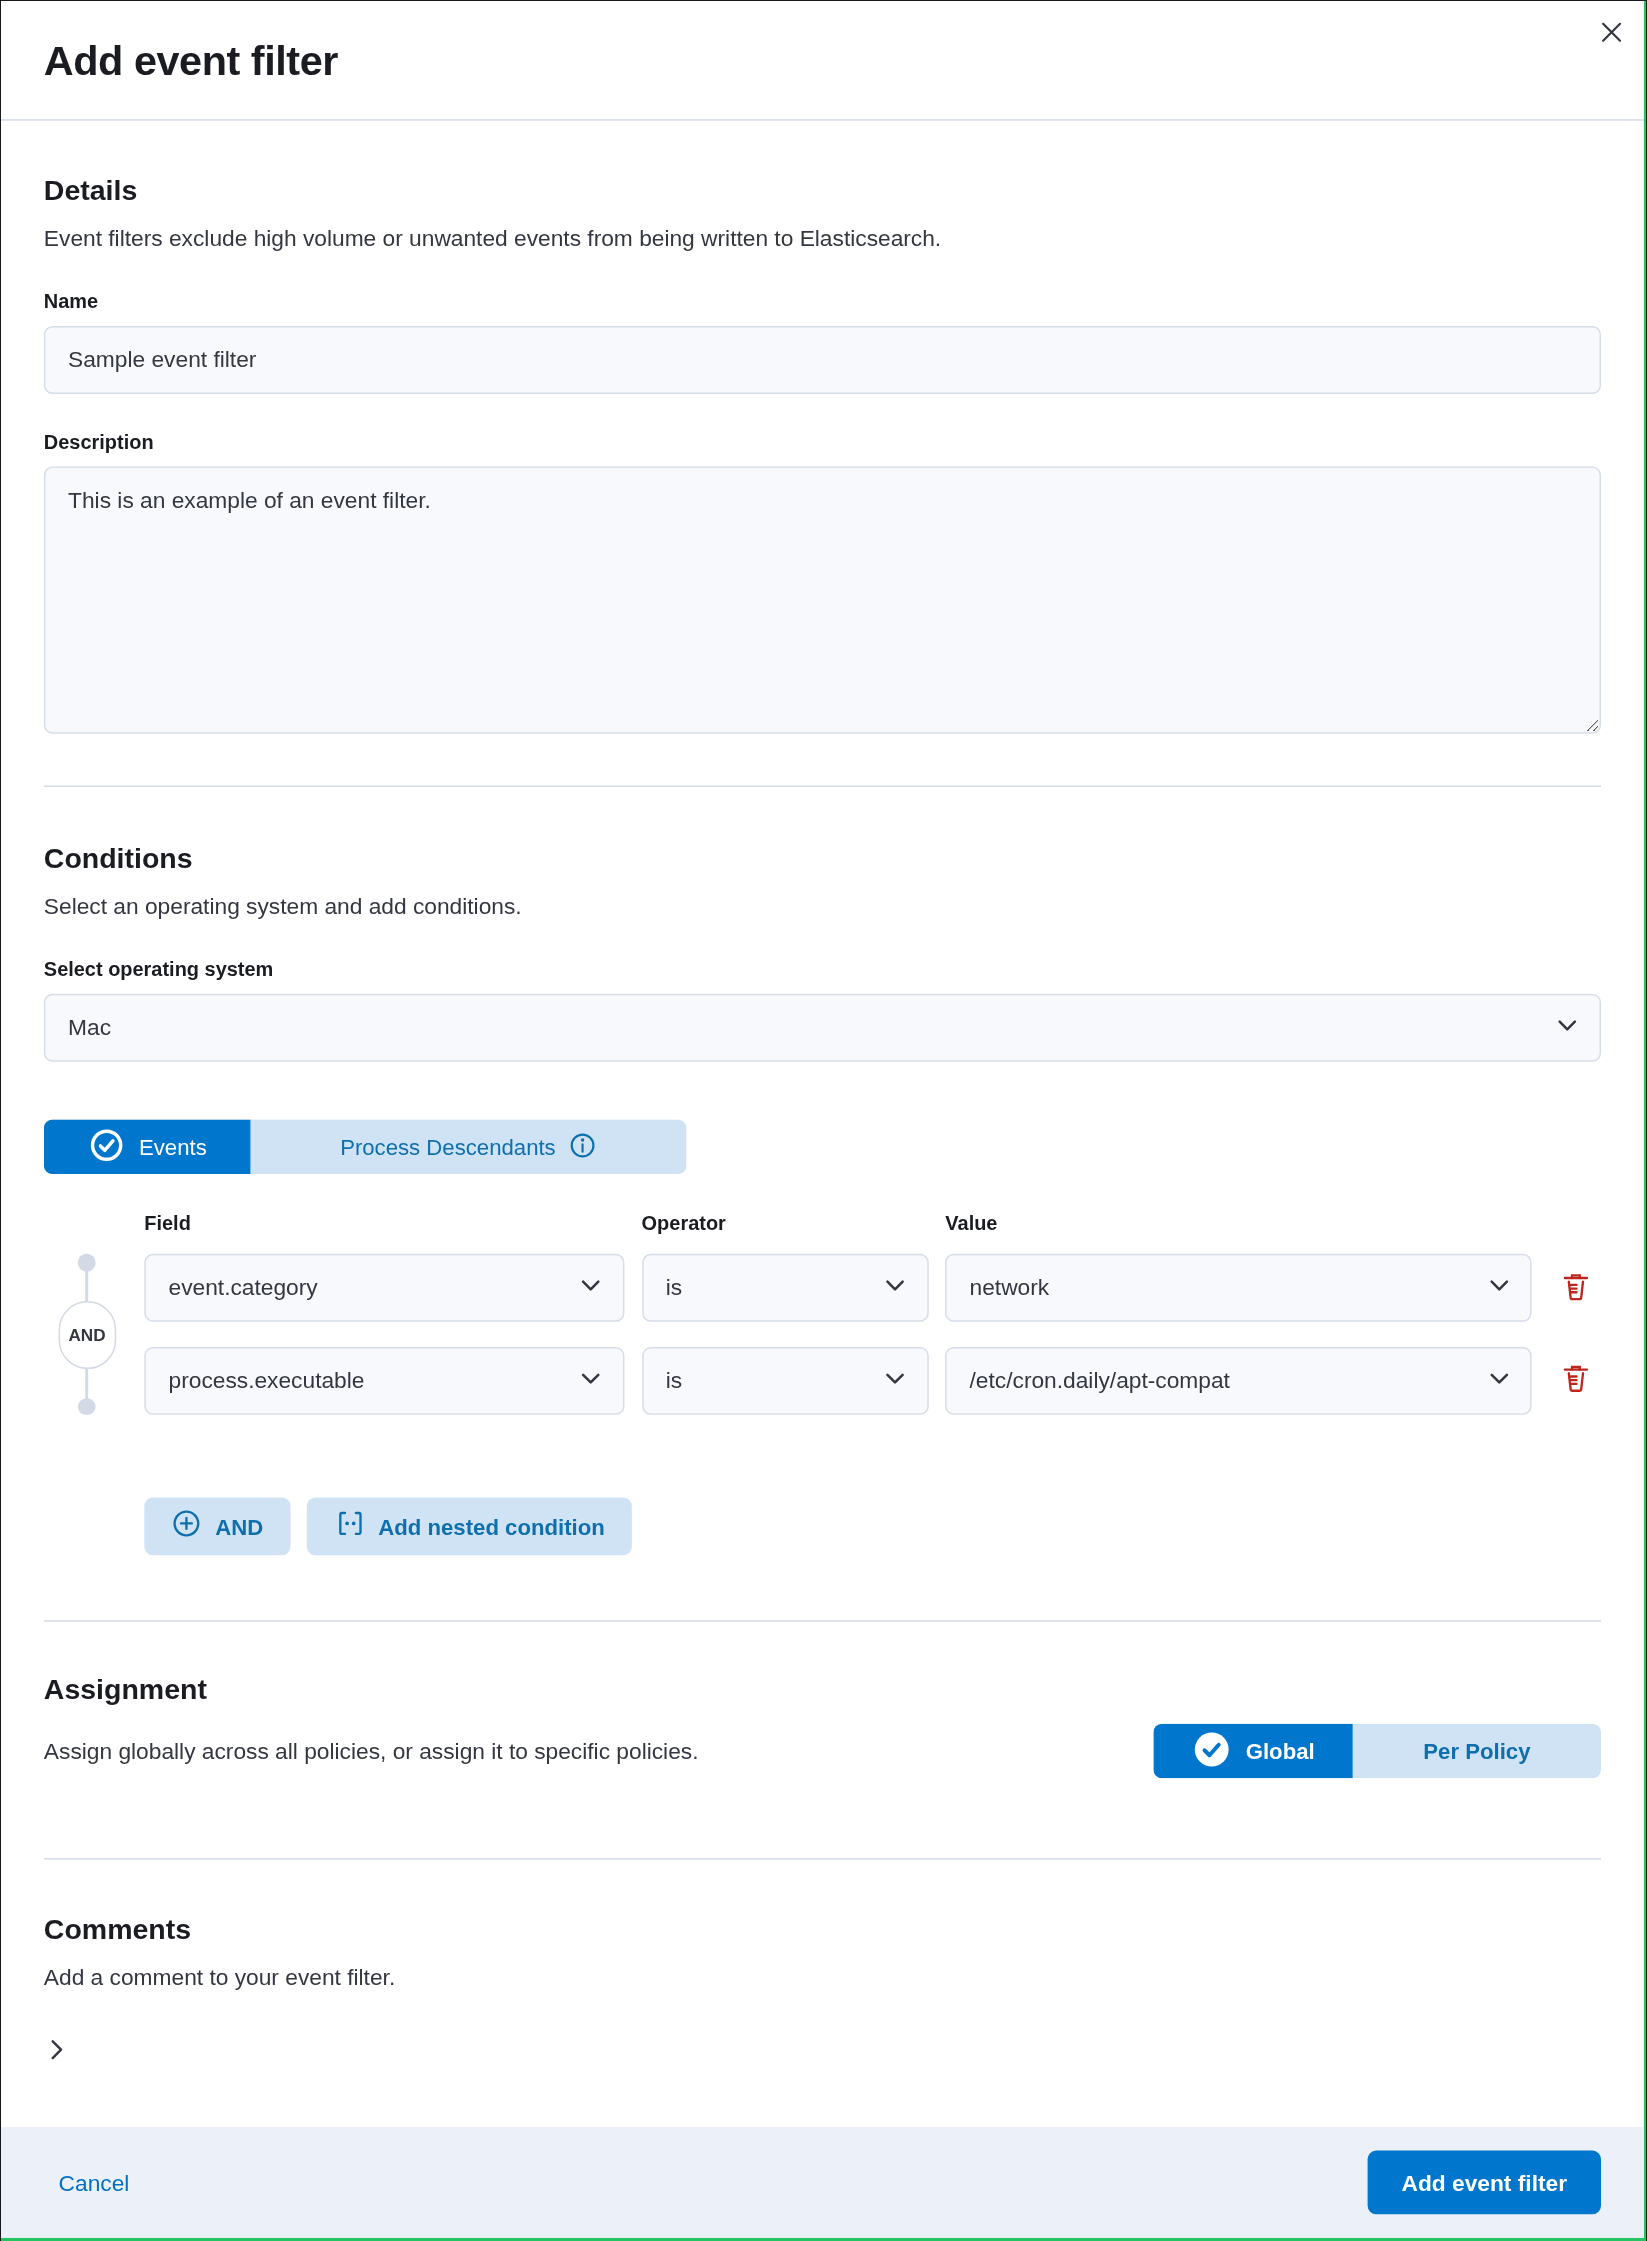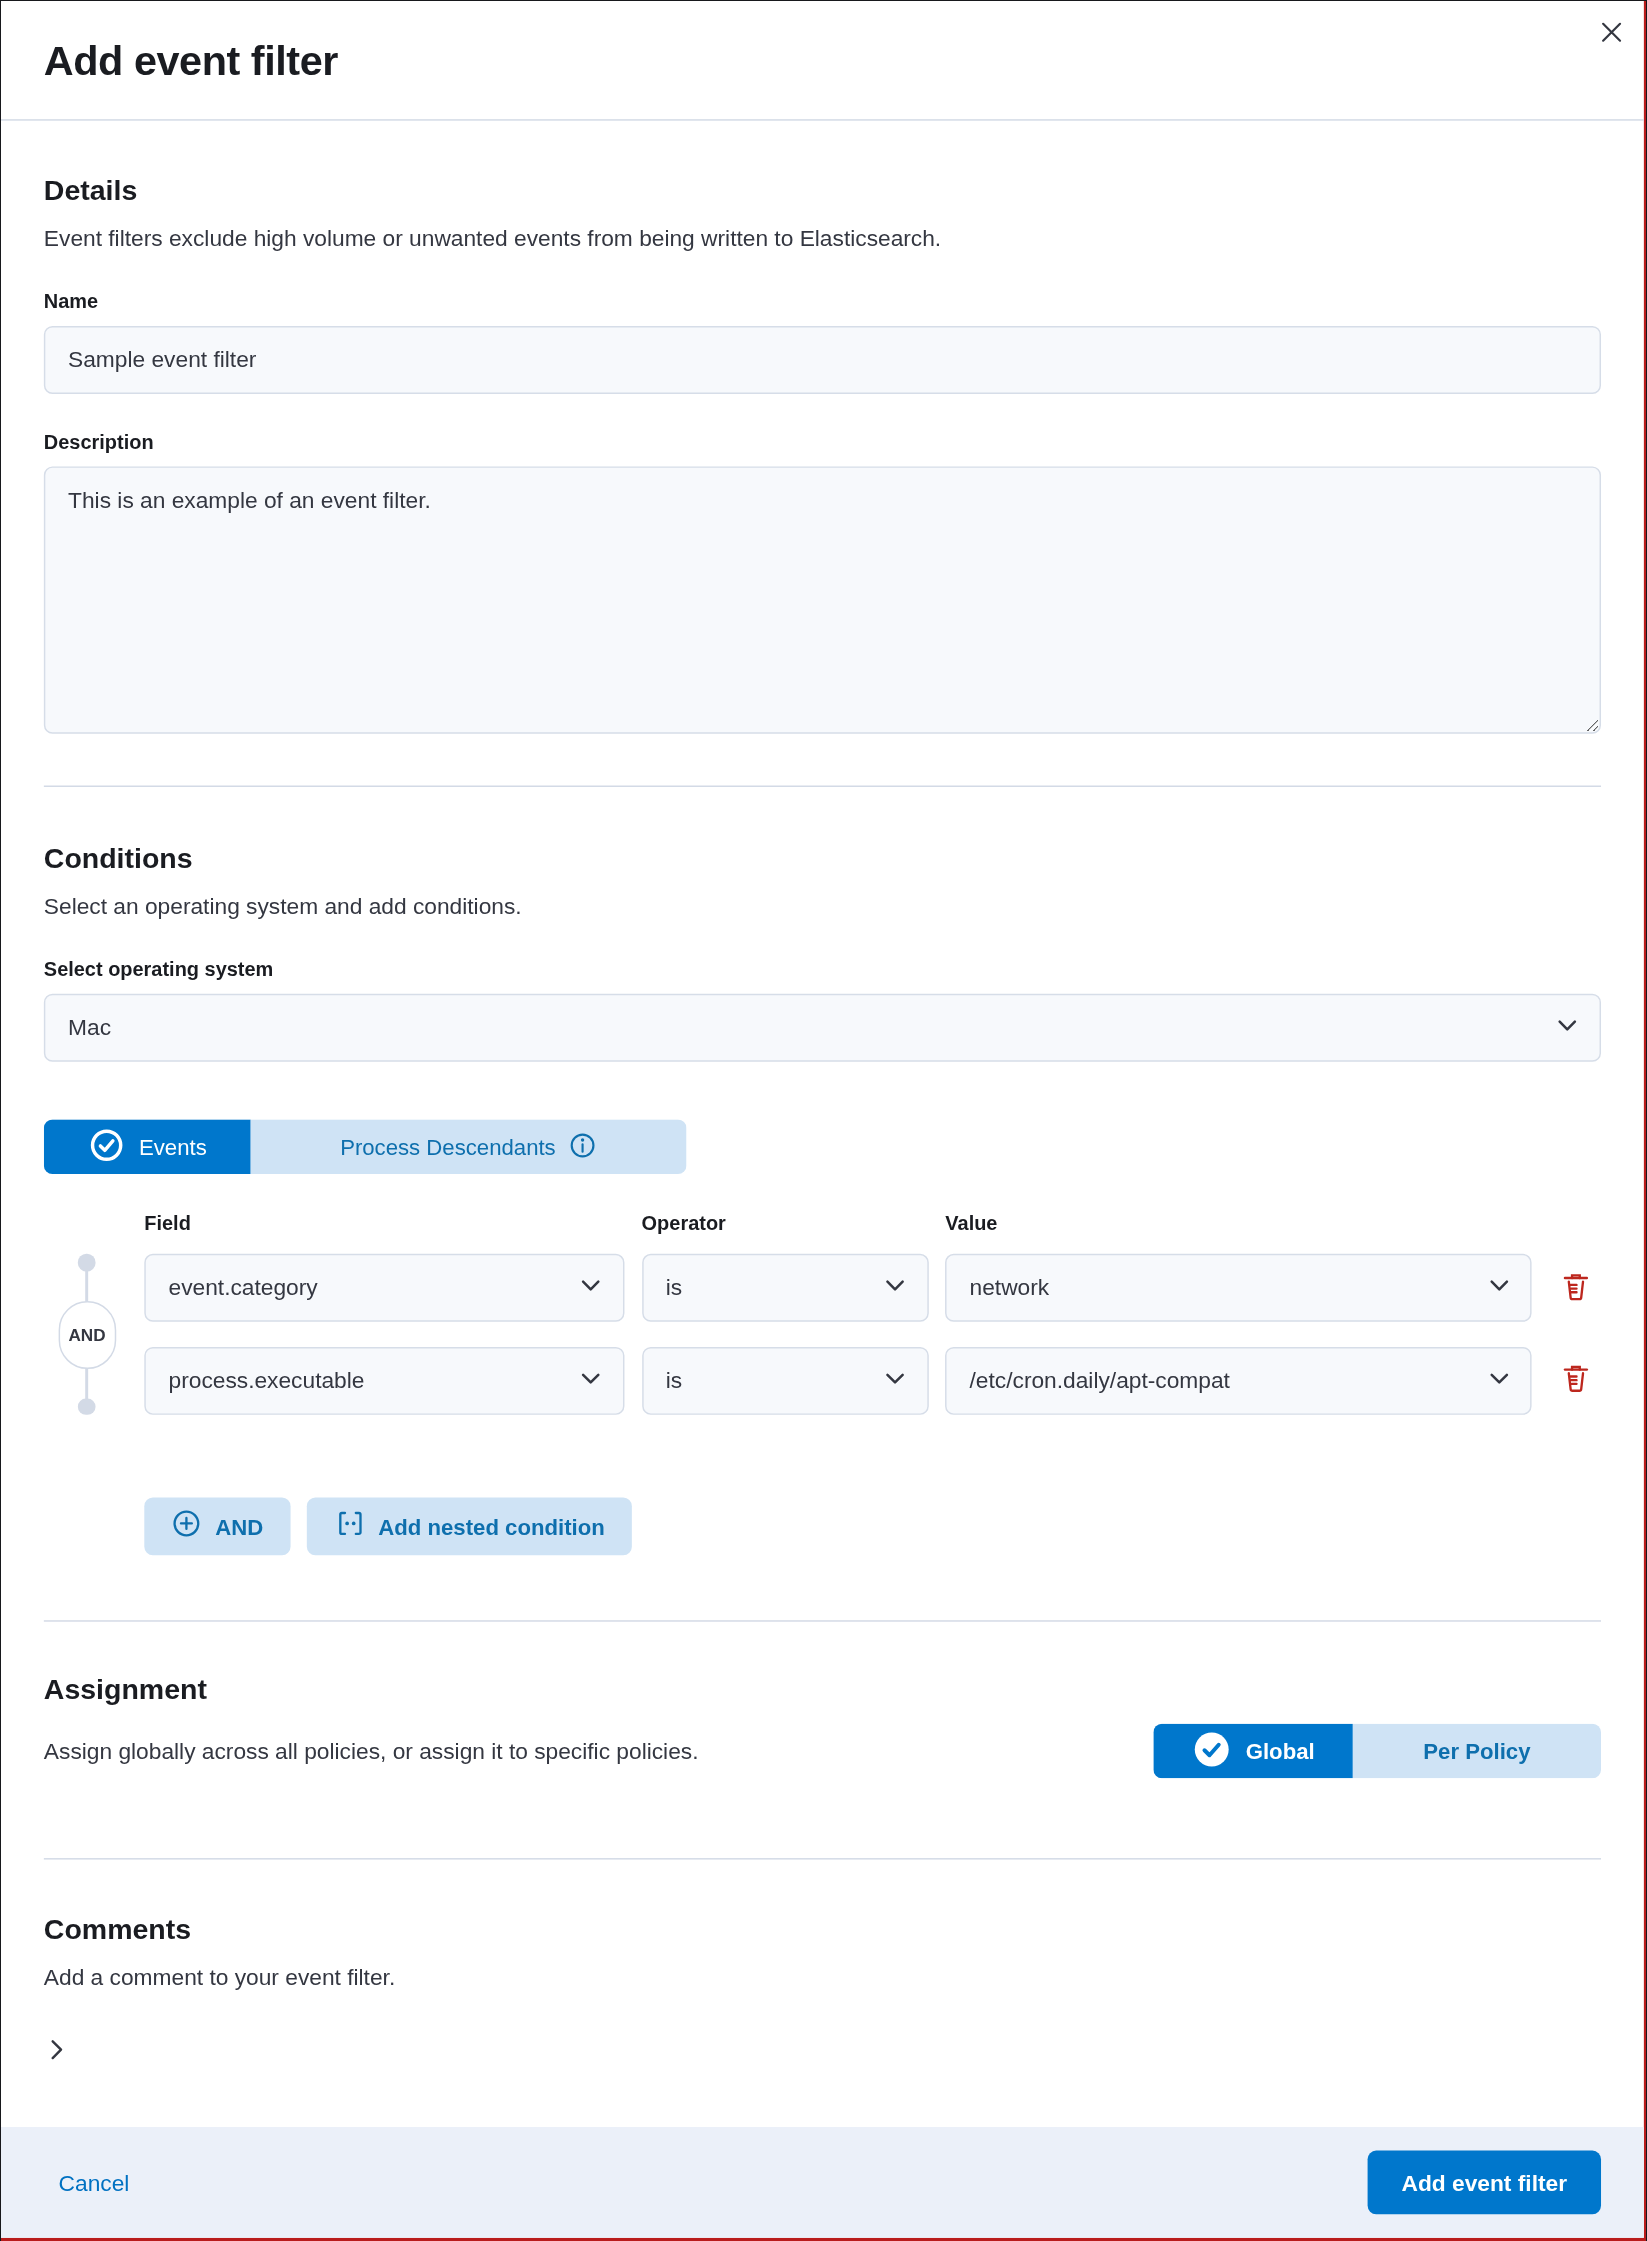--- a/index.html
+++ b/index.html
@@ -1,18 +1,18 @@
 <!DOCTYPE html>
 <html><head>
 <meta charset="utf-8">
 <style>
   html,body { margin:0; padding:0; background:#fff; }
   body { width:1647px; height:2242px; font-family:"Liberation Sans", sans-serif; }
   .viewport { width:1647px; height:2242px; box-sizing:border-box; border:1.9px solid #17181c;
-              overflow:hidden; background:#b91c1c; }
+              overflow:hidden; background:#22c55e; }
   .scale { width:1112px; height:1514px; transform:scale(1.4774); transform-origin:0 0;
            position:relative; background:#fff; }
 
   
   .modal-header { position:relative; padding:25px 29px 23px 29px; border-bottom:1px solid #d3dae6; }
   .modal-title { font-size:28px; font-weight:700; color:#1a1c21; letter-spacing:-0.3px; }
   .close-btn { position:absolute; top:5.8px; right:5.8px; width:33px; height:33px; border:none;
                background:transparent; display:flex; align-items:center; justify-content:center;
                cursor:pointer; padding:0; }
 

